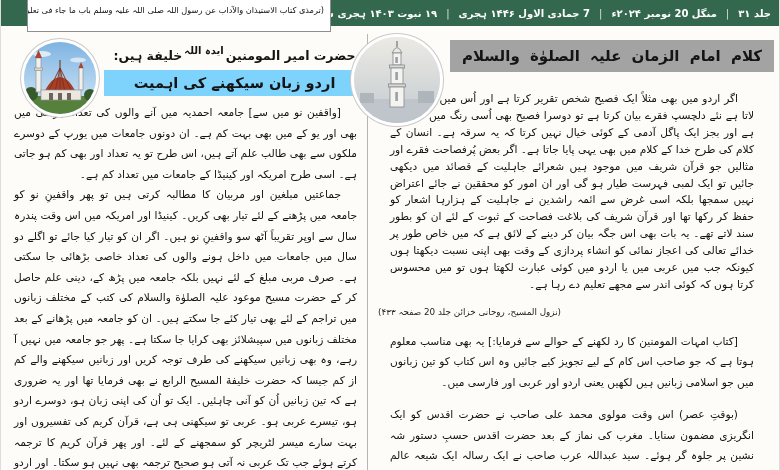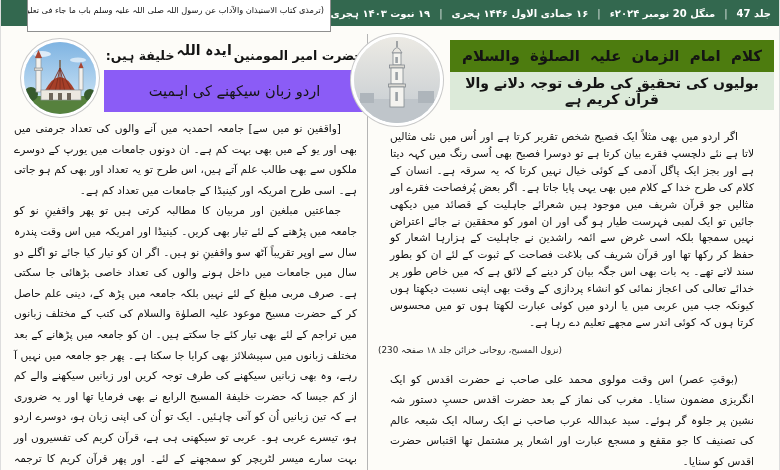--- a/index.html
+++ b/index.html
@@ -29,47 +29,47 @@
   .col-huzoor{flex:1;}
 
   .hd{position:relative;margin-top:6px;}
   .photo{position:absolute;border-radius:50%;overflow:hidden;z-index:3;
          box-shadow:0 0 0 3px #ffffff,0 0 0 4px #c9c9c9;background:#dfe3e6;}
   .photo svg{display:block;width:100%;height:100%;}
   .photo-minaret{left:-16px;top:-3px;width:86px;height:86px;}
   .photo-mosque{left:18px;top:2px;width:72px;height:72px;}
 
   .kick,.head{display:flex;align-items:center;justify-content:center;text-align:center;}
-  .col-kalam .kick{margin-left:80px;height:32px;background:#4d7c0f;font-size:15px;
+  .col-kalam .kick{margin-left:80px;height:32px;background:#a3a3a3;font-size:15px;
                    font-weight:bold;word-spacing:5px;}
   .col-kalam .head{margin-left:80px;height:38px;background:#dcead9;font-size:14px;font-weight:bold;}
   .col-huzoor .kick{margin-left:98px;height:30px;background:transparent;font-size:12.5px;font-weight:bold;}
-  .col-huzoor .kick .sup{font-size:14px;position:relative;top:-5px;margin:0 2px;}
-  .col-huzoor .head{margin-left:98px;height:42px;background:#8b5cf6;font-size:14.5px;font-weight:normal;}
+  .col-huzoor .kick .sup{font-size:10px;position:relative;top:-5px;margin:0 2px;}
+  .col-huzoor .head{margin-left:98px;height:26px;background:#7dd3fc;font-size:14.5px;font-weight:bold;}
 
   
   .bodytext{padding:6px 8px 0 8px;text-align:justify;color:#131313;overflow:hidden;}
   .kalam-body{font-size:10.6px;line-height:16.9px;}
   .kalam-body .para{margin:12px;text-indent:16px;}
   .kalam-body .para.loose{line-height:20.5px;}
   .cite{margin:1px 0 4px;font-size:8.8px;line-height:14px;text-align:left;text-indent:0;color:#1d1d1d;}
   .huzoor-body{font-size:10.6px;line-height:20.6px;}
   .huzoor-body .para{margin:0;text-indent:16px;}
 </style>
 </head>
 <body>
 
 <div class="page">
 
   <div class="topbar">
-    <span class="tb">جلد 47</span>
+    <span class="tb">جلد ۳۱</span>
     <span class="tbsep">|</span>
     <span class="tb">منگل 20 نومبر ۲۰۲۴ء</span>
     <span class="tbsep">|</span>
-    <span class="tb">۱۶ جمادی الاول ۱۴۴۶ ہجری</span>
+    <span class="tb">7 جمادی الاول ۱۴۴۶ ہجری</span>
     <span class="tbsep">|</span>
     <span class="tb">۱۹ نبوت ۱۴۰۳ ہجری شمسی</span>
     <span class="tbsep">|</span>
     <span class="tb tb-issue">شمارہ ۲۷۶</span>
   </div>
 
   <div class="citebox">
     <div class="cb-clip">امرنی رسول اللہ صلی اللہ علیہ وسلم ان اتعلم لہ کلمات من کتاب یہود</div>
     <div class="cb-ref">(ترمذی کتاب الاستیذان والآداب عن رسول اللہ صلی اللہ علیہ وسلم باب ما جاء فی تعلیم السریانیة)</div>
   </div>
@@ -96,25 +96,25 @@
             <rect x="35.5" y="28" width="15" height="3" fill="#dcdad4" stroke="#83898f" stroke-width="0.8"></rect>
             <rect x="37" y="31" width="12" height="16" fill="#f4f3ef" stroke="#83898f" stroke-width="0.8"></rect>
             <rect x="34.5" y="47" width="17" height="3" fill="#dcdad4" stroke="#83898f" stroke-width="0.8"></rect>
             <rect x="36" y="50" width="14" height="20" fill="#f4f3ef" stroke="#83898f" stroke-width="0.8"></rect>
             <rect x="41.3" y="20" width="2.6" height="6" fill="#9aa0a5"></rect>
             <rect x="41.3" y="35" width="2.6" height="8" fill="#9aa0a5"></rect>
             <rect x="41.3" y="55" width="2.6" height="9" fill="#9aa0a5"></rect>
           </svg>
         </div>
         <div class="kick">کلام امام الزمان علیہ الصلوٰة والسلام</div>
-        <div class="head">بولیوں کی تحقیق کی طرف توجہ دلانے والا قرآن کریم ہے</div>
       </header>
       <div class="bodytext kalam-body">
         <p class="para">اگر اردو میں بھی مثلاً ایک فصیح شخص تقریر کرتا ہے اور اُس میں نئی مثالیں لاتا ہے نئے دلچسپ فقرے بیان کرتا ہے تو دوسرا فصیح بھی اُسی رنگ میں کہہ دیتا ہے اور بجز ایک پاگل آدمی کے کوئی خیال نہیں کرتا کہ یہ سرقہ ہے۔ انسان کے کلام کی طرح خدا کے کلام میں بھی یہی پایا جاتا ہے۔ اگر بعض پُرفصاحت فقرے اور مثالیں جو قرآن شریف میں موجود ہیں شعرائے جاہلیت کے قصائد میں دیکھی جائیں تو ایک لمبی فہرست طیار ہو گی اور ان امور کو محققین نے جائے اعتراض نہیں سمجھا بلکہ اسی غرض سے ائمہ راشدین نے جاہلیت کے ہزارہا اشعار کو حفظ کر رکھا تھا اور قرآن شریف کی بلاغت فصاحت کے ثبوت کے لئے ان کو بطور سند لاتے تھے۔ یہ بات بھی اس جگہ بیان کر دینے کے لائق ہے کہ میں خاص طور پر خدائے تعالی کی اعجاز نمائی کو انشاء پردازی کے وقت بھی اپنی نسبت دیکھتا ہوں کیونکہ جب میں عربی میں یا اردو میں کوئی عبارت لکھتا ہوں تو میں محسوس کرتا ہوں کہ کوئی اندر سے مجھے تعلیم دے رہا ہے۔</p>
-        <p class="cite">(نزول المسیح، روحانی خزائن جلد ۱۸ صفحہ 230)</p>
+        <p class="cite">(نزول المسیح، روحانی خزائن جلد 20 صفحہ ۴۳۳)</p>
+        <p class="para loose">[کتاب امہات المومنین کا رد لکھنے کے حوالے سے فرمایا:] یہ بھی مناسب معلوم ہوتا ہے کہ جو صاحب اس کام کے لیے تجویز کیے جائیں وہ اس کتاب کو تین زبانوں میں جو اسلامی زبانیں ہیں لکھیں یعنی اردو اور عربی اور فارسی میں۔</p>
         <p class="para loose">(بوقتِ عصر) اس وقت مولوی محمد علی صاحب نے حضرت اقدس کو ایک انگریزی مضمون سنایا۔ مغرب کی نماز کے بعد حضرت اقدس حسبِ دستور شہ نشین پر جلوہ گر ہوئے۔ سید عبداللہ عرب صاحب نے ایک رسالہ ایک شیعہ عالم کی تصنیف کا جو مقفع و مسجع عبارت اور اشعار پر مشتمل تھا اقتباس حضرت اقدس کو سنایا۔</p>
       </div>
     </section>
 
     <div class="vdivider"></div>
 
     <section class="col col-huzoor">
       <header class="hd">
         <div class="photo photo-mosque">
           <svg viewBox="0 0 72 72">

